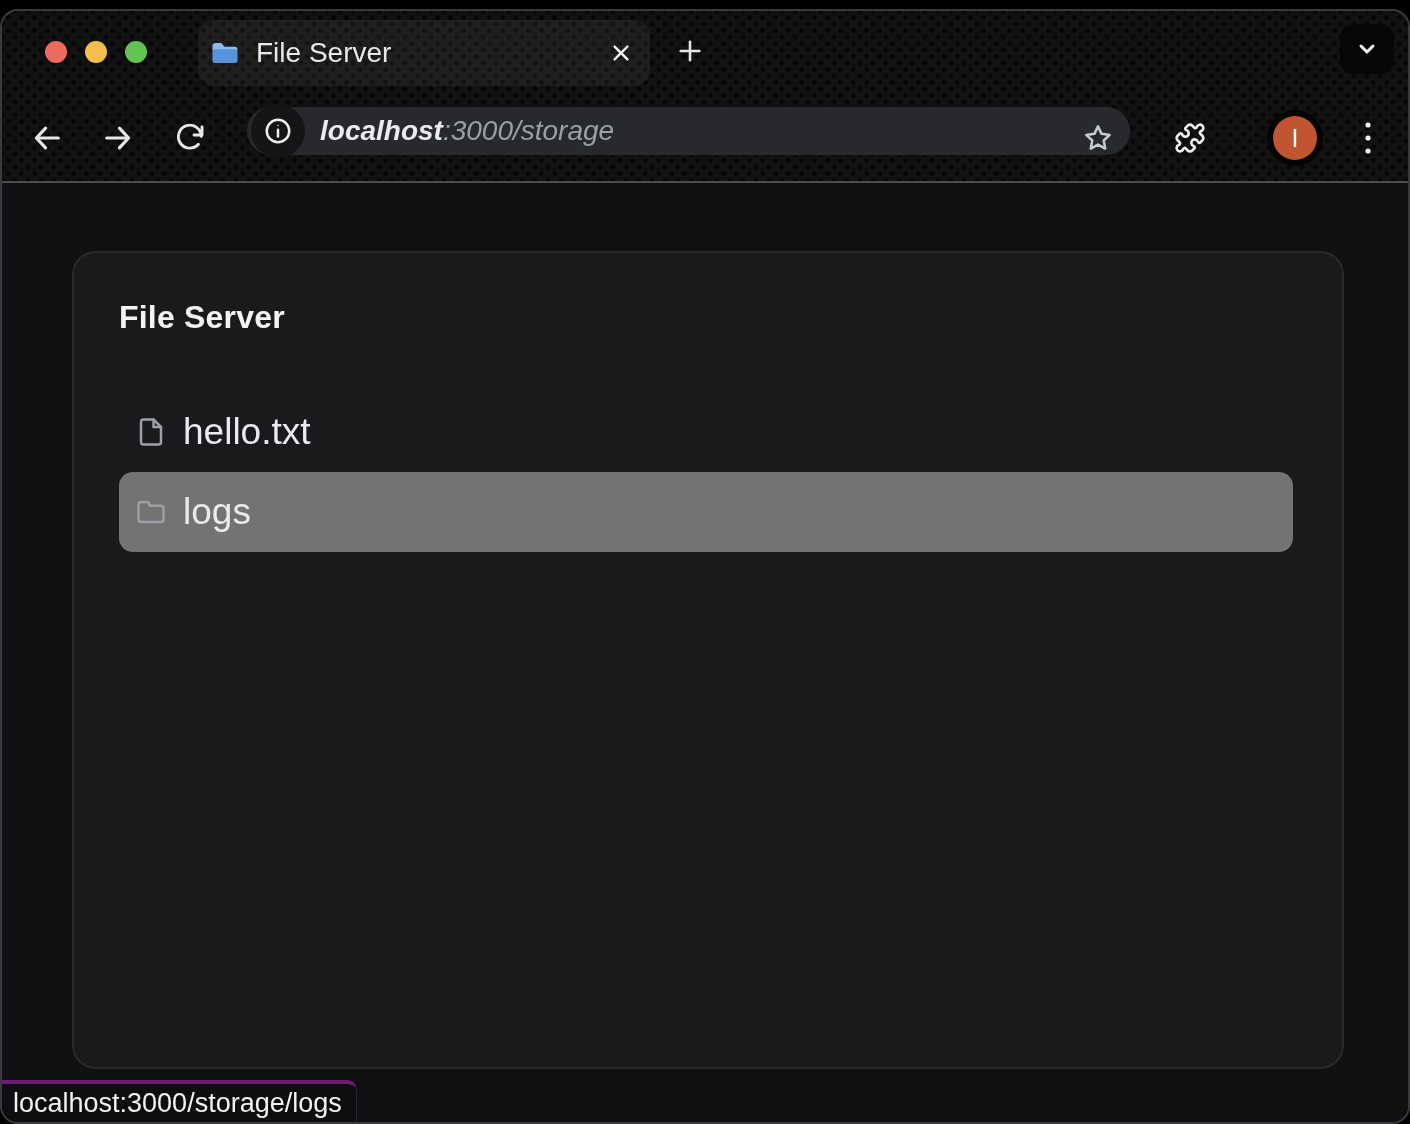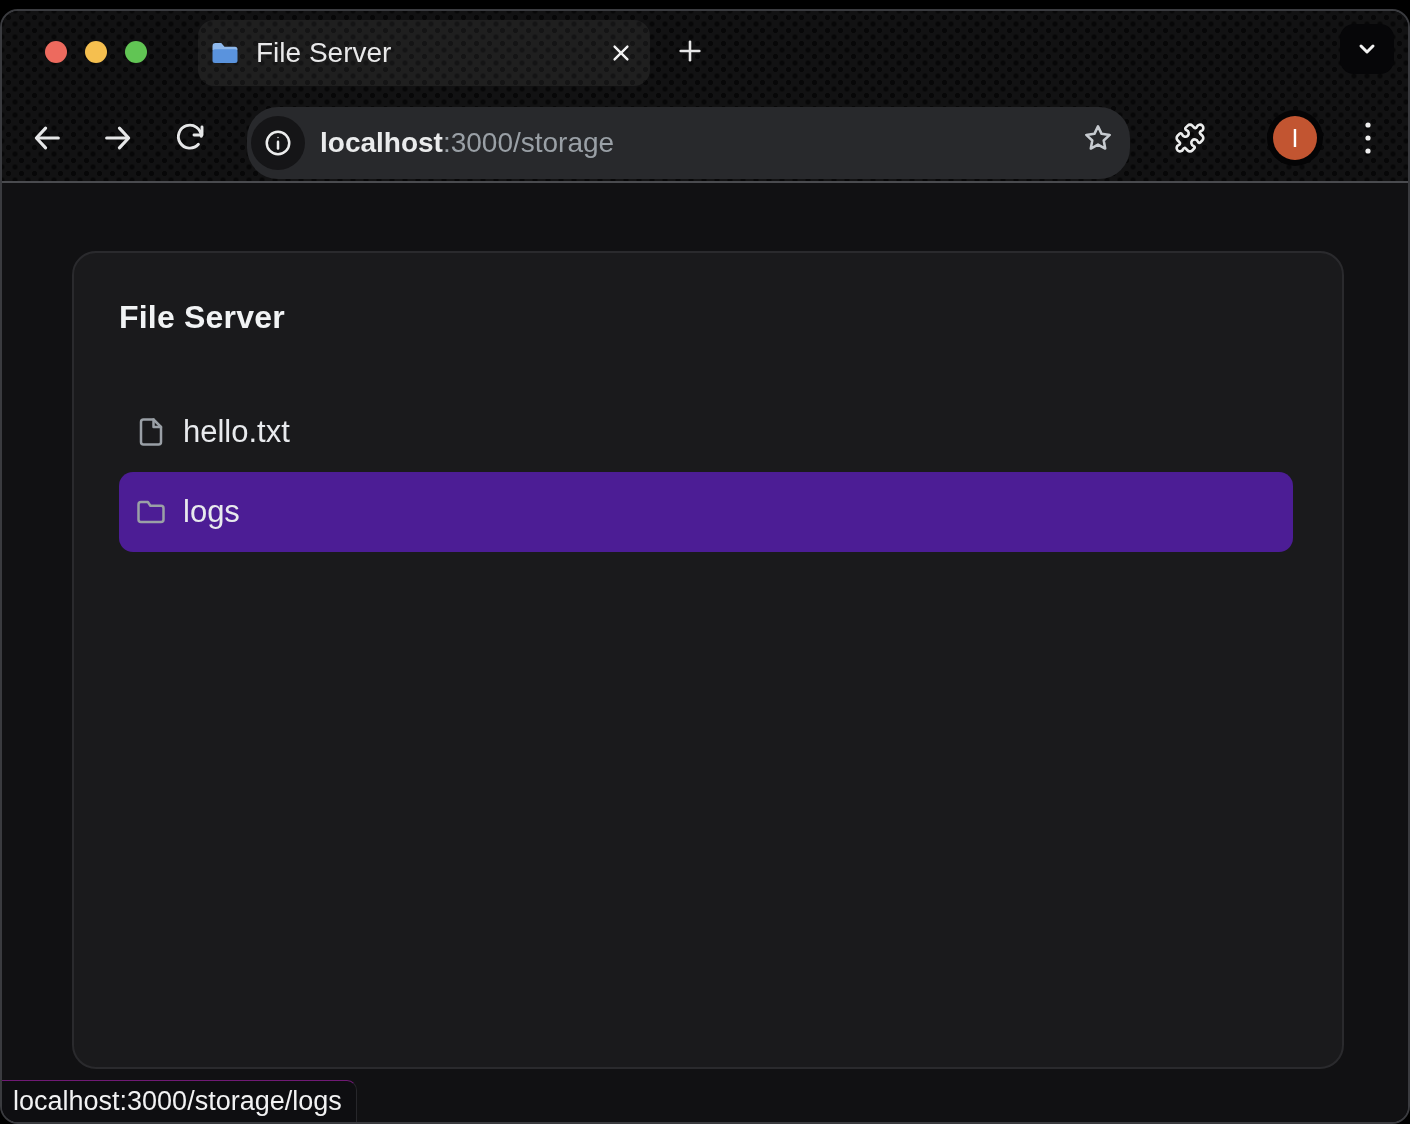--- a/index.html
+++ b/index.html
@@ -32,22 +32,22 @@
           display:grid;place-items:center;cursor:pointer;}
   .tabsearch{position:absolute;right:14px;top:13px;width:54px;height:50px;
              border-radius:14px;background:#060608;display:grid;place-items:center;cursor:pointer;}
 
   
   .navbtn{position:absolute;top:110px;width:34px;height:34px;cursor:pointer;}
   .navbtn.back{left:28px;}
   .navbtn.fwd{left:99px;}
   .navbtn.reload{left:172px;}
 
-  .omnibox{position:absolute;left:245px;top:96px;width:883px;height:72px;
-           border-radius:31px;background:#28292c;display:flex;align-items:center;}
+  .omnibox{position:absolute;left:245px;top:96px;width:883px;height:48px;
+           border-radius:31px;background:#28292c;display:flex;align-items:center;font-style:italic;}
   .chip{width:54px;height:54px;border-radius:50%;background:#151517;margin-left:4px;
         display:grid;place-items:center;flex:0 0 auto;cursor:pointer;}
   .url{margin-left:15px;font-size:28px;white-space:nowrap;}
   .url .host{color:#eaebec;font-weight:600;}
   .url .rest{color:#9aa0a6;}
   .star{position:absolute;right:16px;top:15px;width:32px;height:32px;cursor:pointer;}
 
   .puzzle{position:absolute;left:1172px;top:111px;width:32px;height:32px;cursor:pointer;}
   .avatarring{position:absolute;left:1265px;top:99px;width:56px;height:56px;border-radius:50%;
               background:#040405;display:grid;place-items:center;cursor:pointer;}
@@ -57,26 +57,26 @@
 
   
   .page{position:absolute;top:172px;left:0;right:0;bottom:0;background:#111113;}
   .card{position:absolute;left:70px;top:68px;width:1272px;height:818px;
         background:#1a1a1c;border:2px solid #2a2a2d;border-radius:24px;box-sizing:border-box;}
   .card .heading{position:absolute;left:45px;top:46px;font-size:32px;font-weight:700;
                  color:#f1f3f4;letter-spacing:.2px;}
   .filelist{position:absolute;left:45px;right:49px;top:139px;}
   .filerow{display:flex;align-items:center;height:80px;border-radius:14px;
            padding-left:17px;gap:17px;cursor:pointer;}
-  .filerow.highlight{background:#4c1d95;}
-  .filerow .fname{font-size:31px;color:#e8eaed;}
+  .filerow.highlight{background:#737373;}
+  .filerow .fname{font-size:37px;color:#e8eaed;}
   .ficon{width:30px;height:30px;flex:0 0 auto;}
 
   .status{position:absolute;left:0;bottom:0;height:42px;max-width:420px;width:fit-content;
-          background:#0e0e11;border-top:1px solid #701a75;border-right:1px solid #27272b;
+          background:#0e0e11;border-top:4px solid #701a75;border-right:1px solid #27272b;
           border-top-right-radius:10px;display:flex;align-items:center;
           padding:0 14px 0 11px;box-sizing:border-box;}
   .status .stext{font-size:27px;color:#f2f2f3;white-space:nowrap;}
 
   svg{display:block;}
 </style>
 </head>
 <body>
 
 <div class="window">

